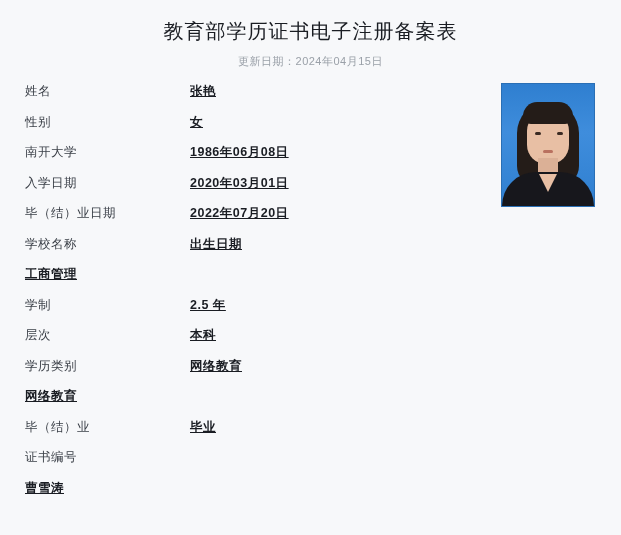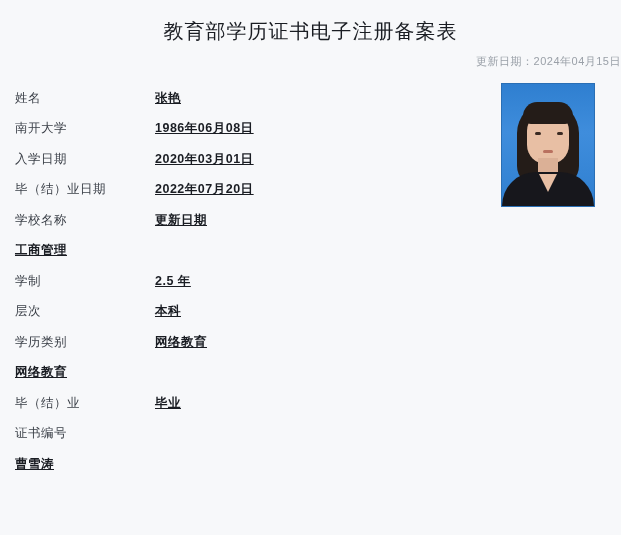--- a/index.html
+++ b/index.html
@@ -24,39 +24,39 @@
   .title {
     text-align: center;
     font-size: 20px;
     font-weight: normal;
     letter-spacing: 1px;
     color: #1a1d23;
     padding-top: 16px;
     line-height: 30px;
   }
   .subtitle {
-    text-align: right;
+    text-align: center;
     font-size: 11px;
     color: #9aa0a8;
     margin-top: 8px;
     letter-spacing: 0.5px;
   }
   .content {
     position: relative;
     margin-top: 14px;
   }
   .rows {
     width: 621px;
   }
   .row {
     display: flex;
-    align-items: center;
     height: 30.5px;
-    padding-left: 15px;
+    padding-left: 25px;
     box-sizing: border-box;
+    gap: 25px;
   }
   .row .label {
     width: 140px;
     flex: 0 0 140px;
     font-size: 12.5px;
     color: #3a3f47;
     letter-spacing: 0.5px;
   }
   .row .value {
     font-size: 12.5px;
@@ -181,34 +181,38 @@
       <div class="shoulders"></div>
       <div class="collar"></div>
     </div>
 
     <div class="rows">
       <div class="row">
         <div class="label">姓名</div>
         <div class="value">张艳</div>
       </div>
       <div class="row">
+        <div class="label">性别</div>
+        <div class="value">女</div>
+      </div>
+      <div class="row">
         <div class="label">南开大学</div>
         <div class="value">1986年06月08日</div>
       </div>
       <div class="row">
         <div class="label">入学日期</div>
         <div class="value">2020年03月01日</div>
       </div>
       <div class="row">
         <div class="label">毕（结）业日期</div>
         <div class="value">2022年07月20日</div>
       </div>
       <div class="row">
         <div class="label">学校名称</div>
-        <div class="value">更新日期</div>
+        <div class="value">出生日期</div>
       </div>
       <div class="row">
         <div class="value">工商管理</div>
       </div>
       <div class="row">
         <div class="label">学制</div>
         <div class="value">2.5 年</div>
       </div>
       <div class="row">
         <div class="label">层次</div>

